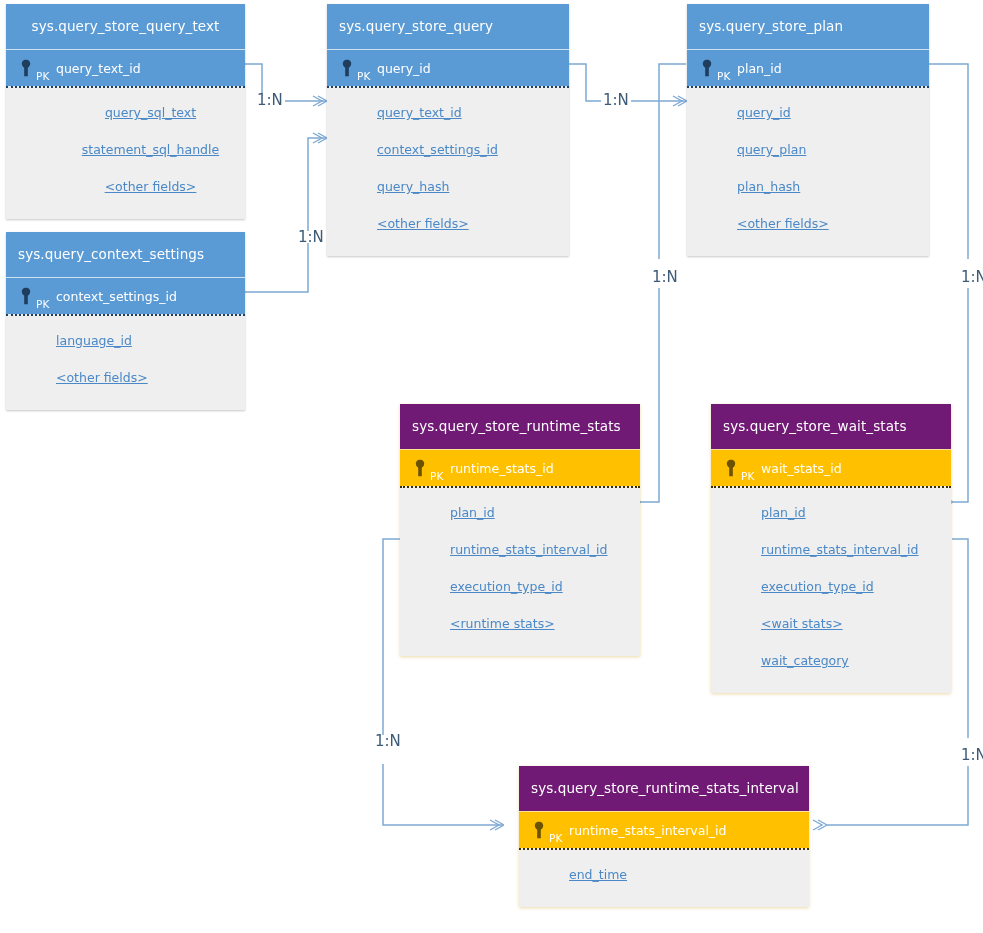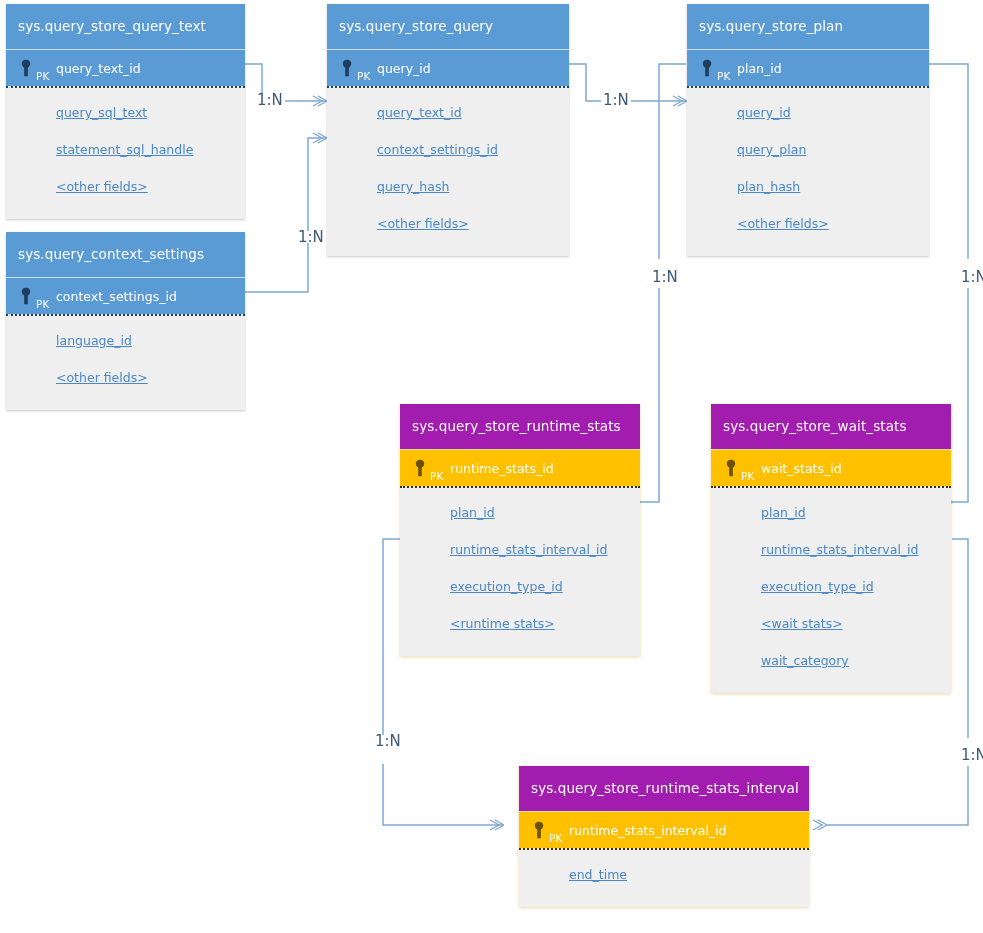--- a/index.html
+++ b/index.html
@@ -82,21 +82,21 @@
     color:#4a88c7;
     font-size:12.5px;
     white-space:nowrap;
     text-decoration:underline;
   }
   
   .entity.blue .title{background:#5b9bd5;}
   .entity.blue .pkrow{background:#5b9bd5;border-top:1px solid #cfe0f0;}
   .entity.blue .body{border-top-color:#1f3d5c;}
   
-  .entity.orange .title{background:#a21caf;}
+  .entity.orange .title{background:#701a75;}
   .entity.orange .pkrow{background:#ffc000;border-top:1px solid #ffe49a;}
   .entity.orange .body{border-top-color:#3b2d00;}
   .entity.orange{box-shadow:0 1px 3px rgba(200,150,0,.35);}
   
   .card{
     position:absolute;
     z-index:3;
     font-size:15px;
     color:#3d5a77;
     background:#ffffff;
@@ -144,21 +144,21 @@
   </svg>
 
   <div class="card" style="left:255px;top:94px;">1:N</div>
   <div class="card" style="left:296px;top:231px;">1:N</div>
   <div class="card" style="left:601px;top:94px;">1:N</div>
   <div class="card" style="left:650px;top:271px;">1:N</div>
   <div class="card" style="left:959px;top:271px;">1:N</div>
   <div class="card" style="left:373px;top:735px;">1:N</div>
   <div class="card" style="left:959px;top:749px;">1:N</div>
 
-  <div class="entity blue" style="left:6px;top:4px;width:239px;">
+  <div class="entity blue" style="left:6px;top:4px;width:239px;text-align:center;">
     <div class="title">sys.query_store_query_text</div>
     <div class="pkrow">
       <svg class="keyicon" viewBox="0 0 12 17">
         <circle cx="6" cy="4.2" r="4.2" fill="#1f3d5c"></circle>
         <rect x="4.2" y="6.5" width="3.6" height="10.5" fill="#1f3d5c"></rect>
       </svg>
       <span class="pklabel">PK</span>
       <span class="pkname">query_text_id</span>
     </div>
     <div class="body">

